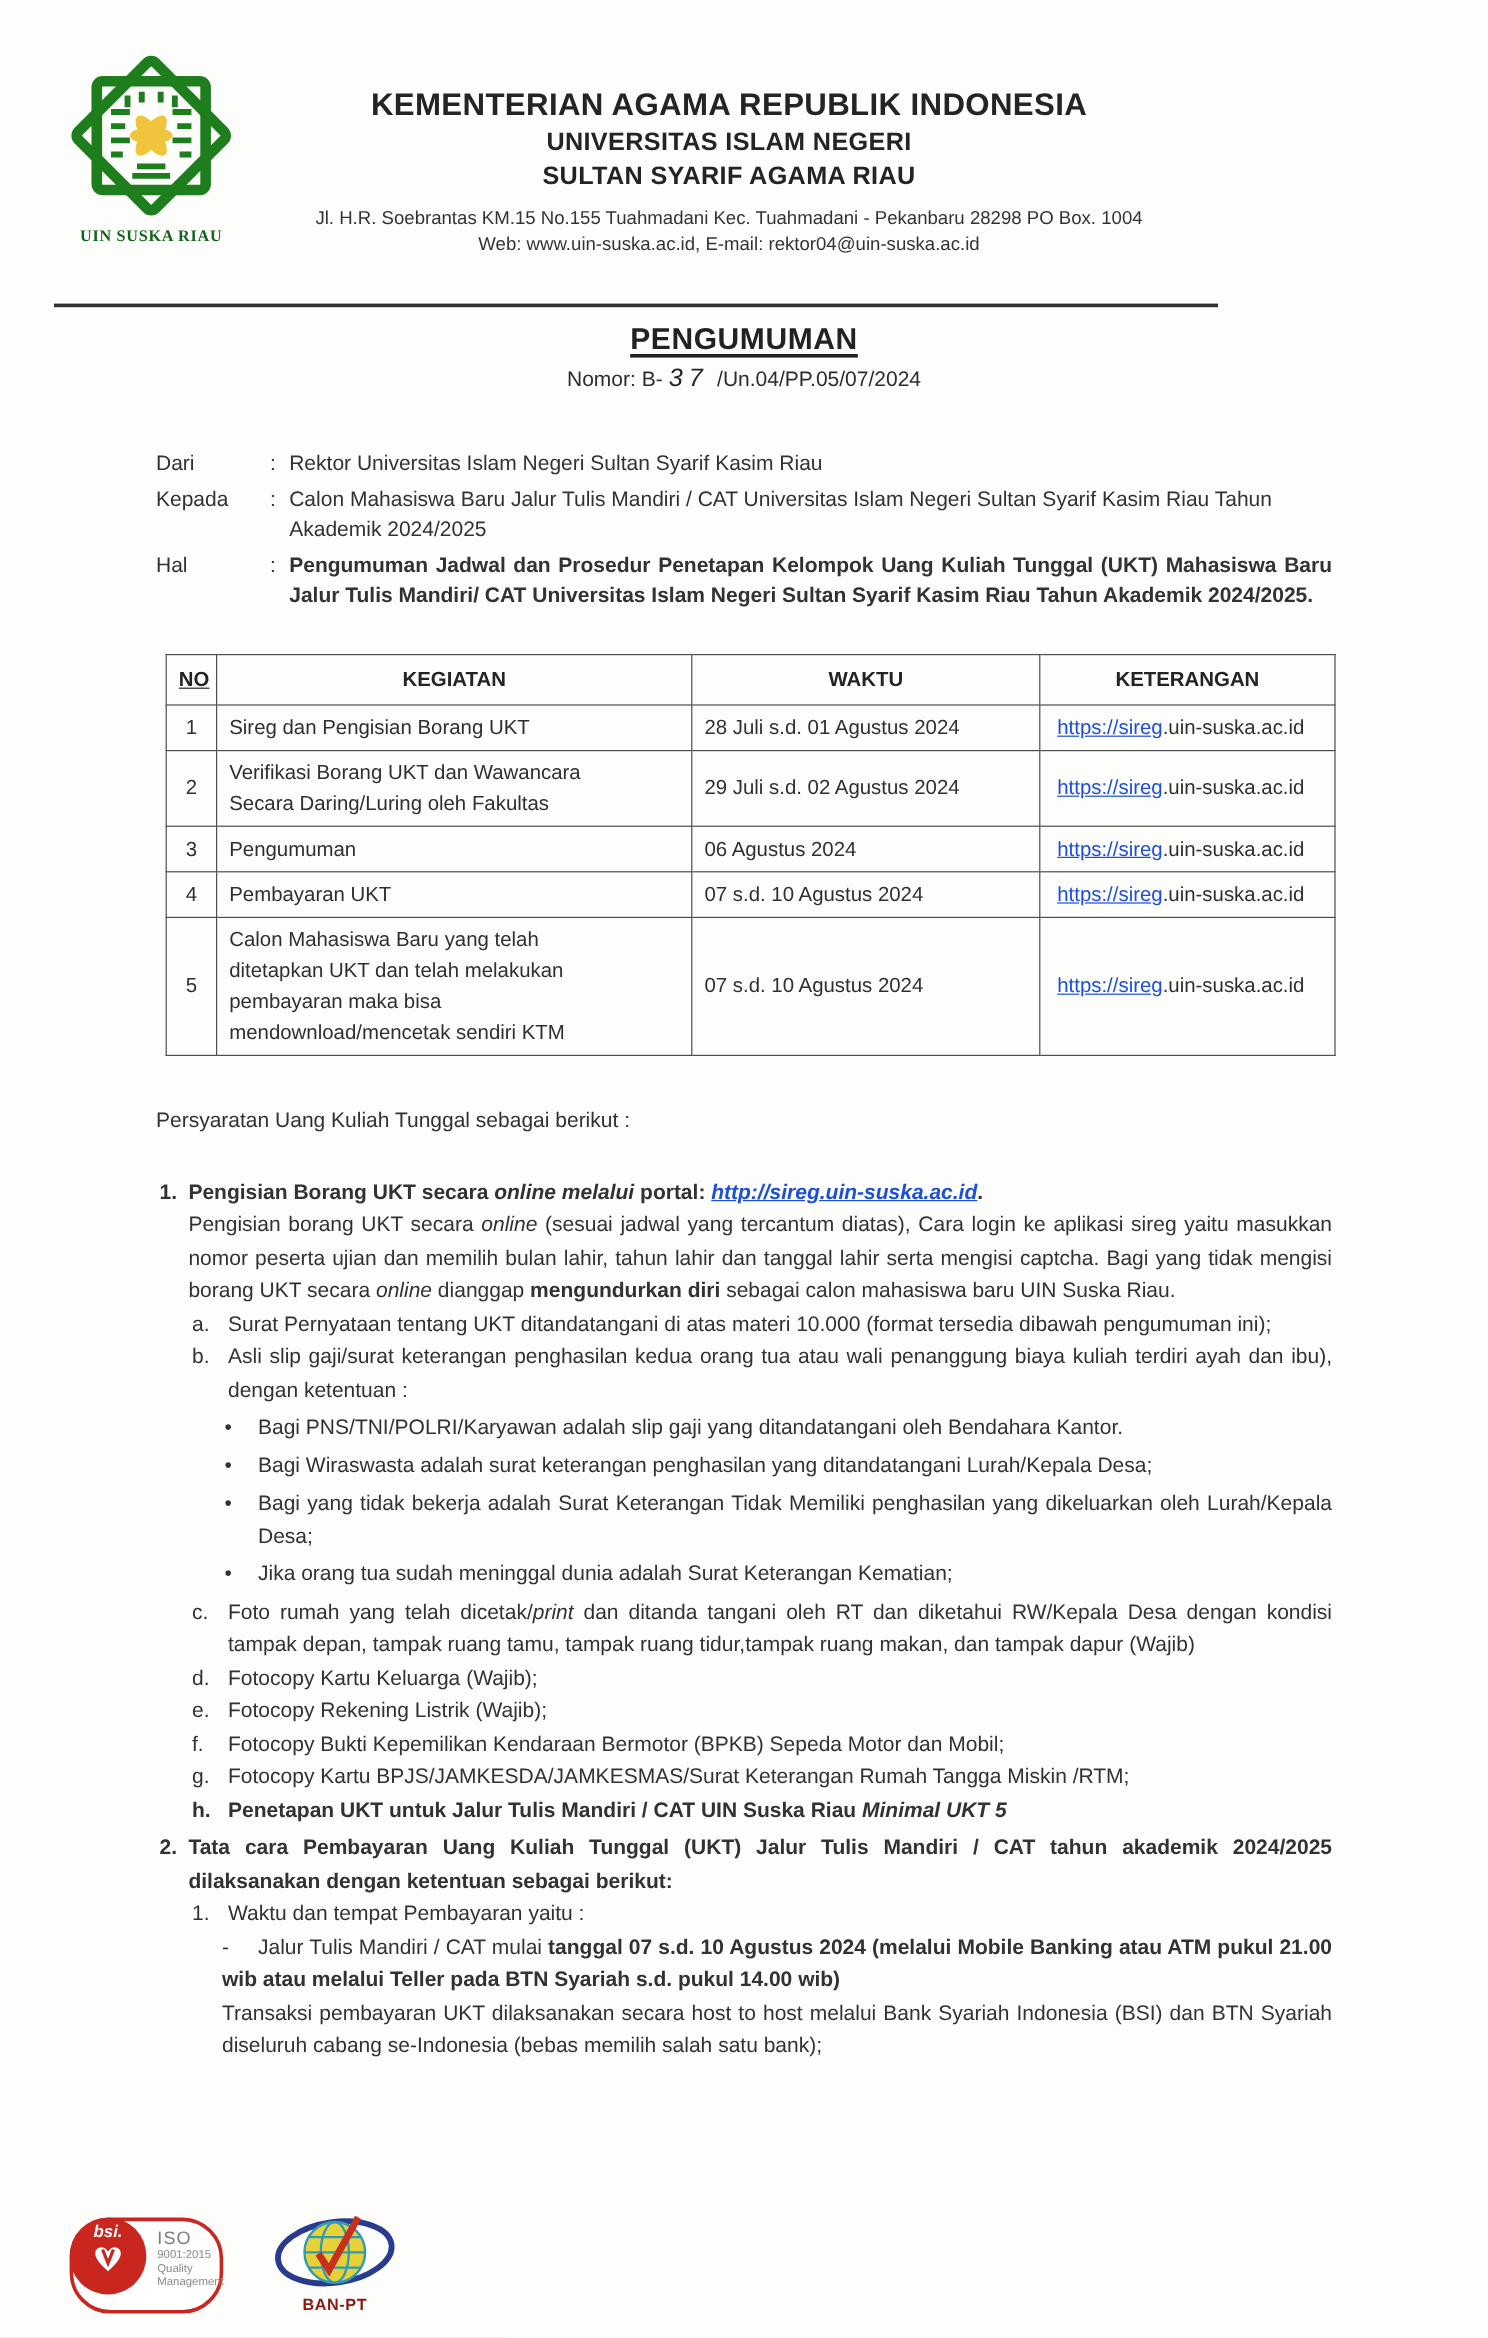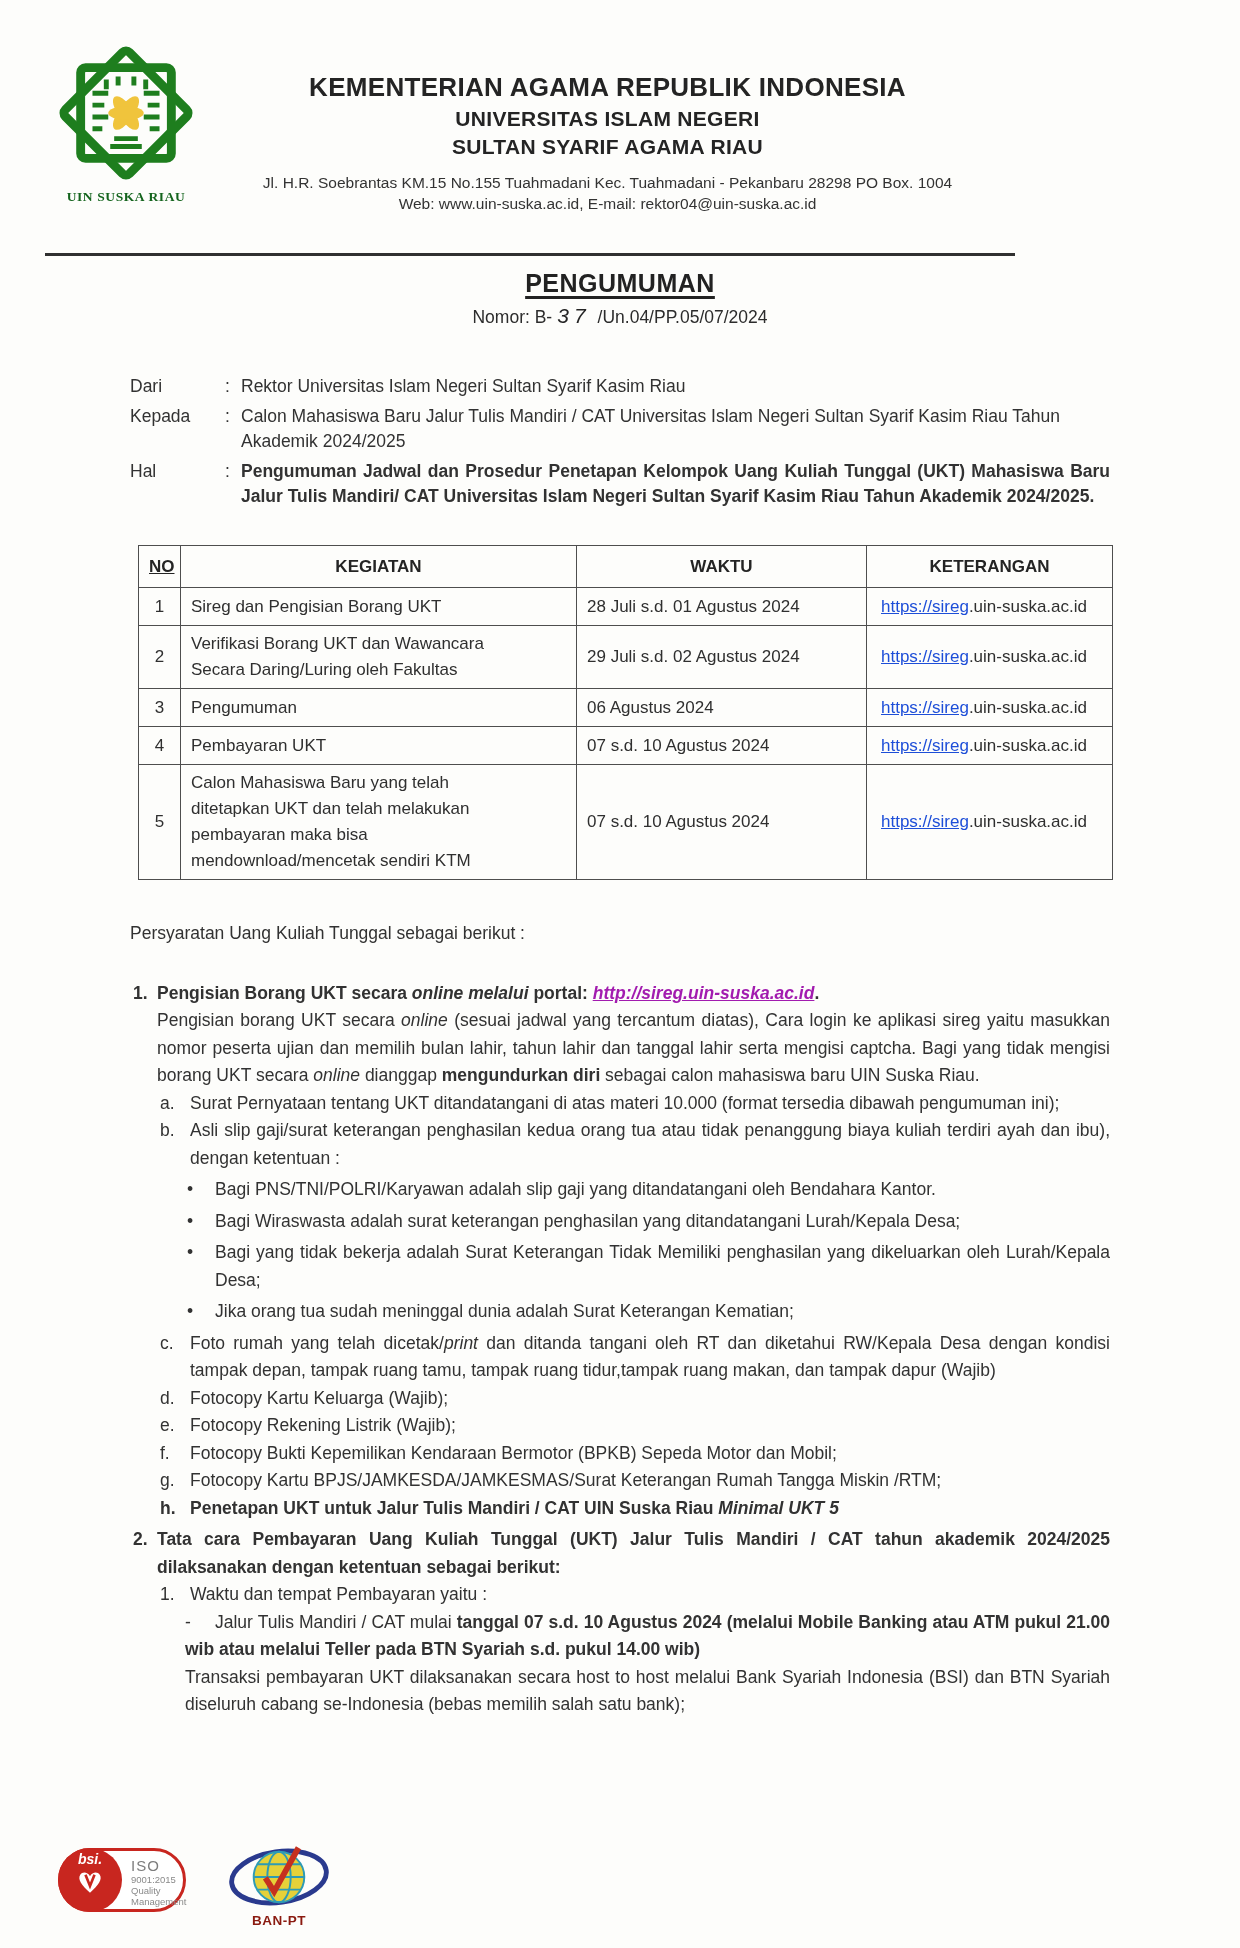--- a/index.html
+++ b/index.html
@@ -65,26 +65,26 @@
   .l2 > .mark { flex:none; width:33px; padding-left:3px; }
   .l3 { margin:4px 0 4px 28px; }
   .l3 > .mark { flex:none; width:30px; padding-left:2px; }
   .mark { line-height:27.5px; }
   .cellp { flex:1; min-width:0; }
   .dash-para { margin-left:28px; }
 
   .b { font-weight:700; }
   .i { font-style:italic; }
   .bi { font-weight:700; font-style:italic; }
-  .link { color:#a21caf; text-decoration:underline; cursor:pointer; }
+  .link { color:#1d4ed8; text-decoration:underline; cursor:pointer; }
   .gap { display:inline-block; width:30px; }
 
   
   .iso-logo { position:absolute; left:58px; top:1848px; }
-  .iso-pill { position:relative; width:128px; height:64px; border:3px solid #c8261f;
+  .iso-pill { position:relative; width:128px; height:80px; border:3px solid #c8261f;
               border-radius:34px; background:#fff; }
   .iso-ball { position:absolute; left:-3px; top:-3px; width:64px; height:64px; border-radius:50%;
               background:#c8261f; text-align:center; }
   .bsi-word { display:block; margin-top:3px; color:#fff; font-style:italic; font-weight:700;
               font-size:14px; }
   .iso-ball svg { width:32px; height:27px; display:block; margin:1px auto 0; }
   .iso-texts { position:absolute; left:70px; top:6px; color:#8a8a8a; text-align:left; }
   .iso-title { font-size:15px; color:#7d7d7d; letter-spacing:1px; }
   .iso-small { font-size:9.5px; line-height:11px; }
 
@@ -215,21 +215,21 @@
           <p class="para"><span class="b">Pengisian Borang UKT secara </span><span class="bi">online melalui</span><span class="b"> portal: </span><span class="bi link">http://sireg.uin-suska.ac.id</span><span class="b">.</span></p>
           <p class="para just"><span>Pengisian borang UKT secara </span><span class="i">online</span><span> (sesuai jadwal yang tercantum diatas), Cara login ke aplikasi sireg yaitu masukkan nomor peserta ujian dan memilih bulan lahir, tahun lahir dan tanggal lahir serta mengisi captcha. Bagi yang tidak mengisi borang UKT secara </span><span class="i">online</span><span> dianggap </span><span class="b">mengundurkan diri</span><span> sebagai calon mahasiswa baru UIN Suska Riau.</span></p>
 
           <div class="row l2">
             <span class="mark">a.</span>
             <p class="para just cellp">Surat Pernyataan tentang UKT ditandatangani di atas materi 10.000 (format tersedia dibawah pengumuman ini);</p>
           </div>
 
           <div class="row l2">
             <span class="mark">b.</span>
-            <p class="para just cellp">Asli slip gaji/surat keterangan penghasilan kedua orang tua atau tidak penanggung biaya kuliah terdiri ayah dan ibu), dengan ketentuan :</p>
+            <p class="para just cellp">Asli slip gaji/surat keterangan penghasilan kedua orang tua atau wali penanggung biaya kuliah terdiri ayah dan ibu), dengan ketentuan :</p>
           </div>
           <div class="row l3">
             <span class="mark">•</span>
             <p class="para just cellp">Bagi PNS/TNI/POLRI/Karyawan adalah slip gaji yang ditandatangani oleh Bendahara Kantor.</p>
           </div>
           <div class="row l3">
             <span class="mark">•</span>
             <p class="para just cellp">Bagi Wiraswasta adalah surat keterangan penghasilan yang ditandatangani Lurah/Kepala Desa;</p>
           </div>
           <div class="row l3">

